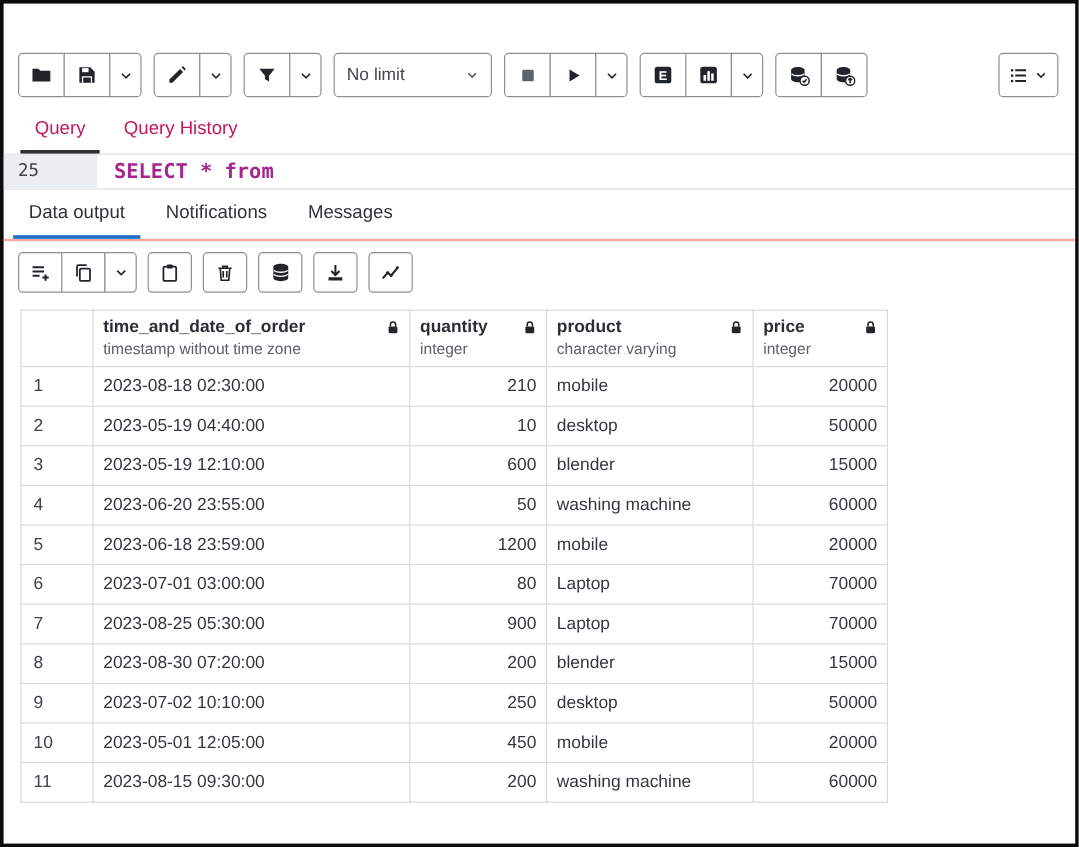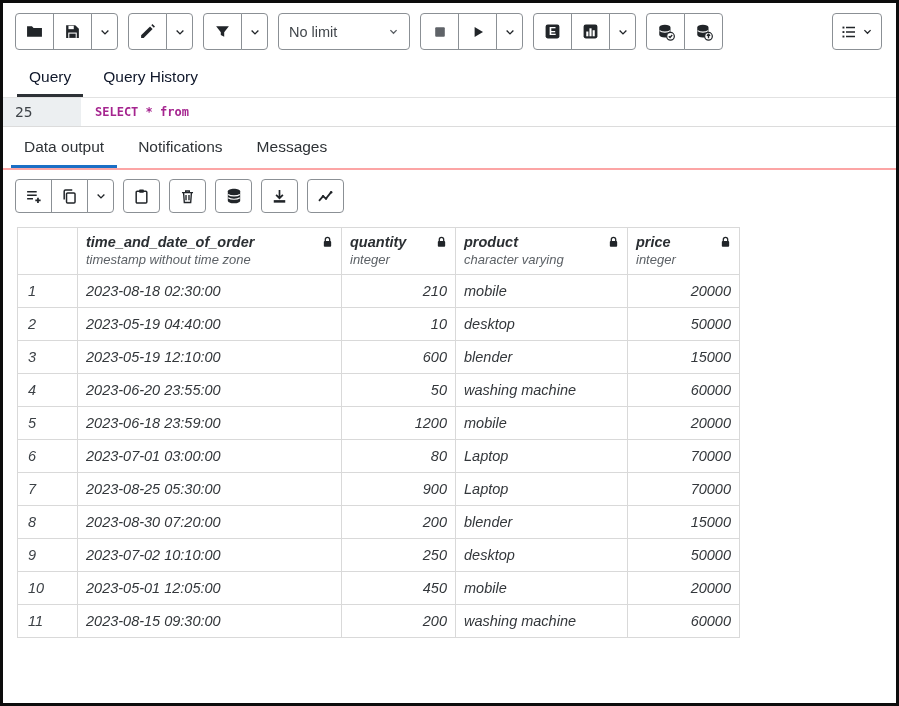--- a/index.html
+++ b/index.html
@@ -3,63 +3,63 @@
 <meta charset="utf-8">
 <style>
   :root { --kw:#a5258f; --accent:#1b6fc5; --tabdark:#2d3136; }
   * { box-sizing:border-box; }
   html,body { margin:0; padding:0; background:#fff; }
   .frame {
     width:899px; height:706px; border:3px solid #0c0c0c; background:#fff;
     font-family:"Liberation Sans", sans-serif; overflow:hidden; position:relative;
   }
   
-  .toolbar { display:flex; align-items:flex-end; gap:10px; padding:10px 12px 9px 12px; }
+  .toolbar { display:flex; align-items:flex-end; gap:10px; padding:10px 12px 9px 12px;margin-top:31px; }
   .btn-group { display:flex; }
   .btn {
     height:37px; min-width:39px; background:#fff; border:1px solid #8b9095;
     display:flex; align-items:center; justify-content:center; padding:0 6px; cursor:pointer;
   }
   .btn-group .btn + .btn { margin-left:-1px; }
   .btn-group .btn:first-child { border-radius:4px 0 0 4px; }
   .btn-group .btn:last-child { border-radius:0 4px 4px 0; }
   .btn-group .btn:first-child:last-child { border-radius:4px; }
   .btn.caret { min-width:27px; padding:0 4px; }
   .limit {
     width:132px; height:37px; border:1px solid #8b9095; border-radius:4px; background:#fff;
     display:flex; align-items:center; justify-content:space-between; padding:0 10px;
     color:#41464b; font-size:14.5px; cursor:pointer;
   }
   .grp-macro { margin-left:auto; margin-right:2px; }
   .icon { display:flex; align-items:center; justify-content:center; }
   
   .qtabs { display:flex; gap:8px; padding:0 0 0 14px; border-bottom:1px solid #e2e2e2; }
-  .tab { padding:9px 12px 8px 12px; font-size:15.5px; color:#0f172a; border-bottom:3px solid transparent; cursor:pointer; }
+  .tab { padding:9px 12px 8px 12px; font-size:15.5px; color:#be185d; border-bottom:3px solid transparent; cursor:pointer; }
   .tab.active { border-bottom-color:var(--tabdark); }
   
   .editor { display:flex; align-items:stretch; border-bottom:1px solid #dcdcdc; }
   .gutter {
     width:78px; background:#eceff1; color:#3e4348; font-family:"DejaVu Sans Mono", monospace;
     font-size:14.5px; display:flex; align-items:center; padding:6px 0 6px 12px;
   }
   .codeline {
     flex:1; display:flex; align-items:center; padding-left:14px; white-space:pre;
-    font-family:"DejaVu Sans Mono", monospace; font-size:12px; font-weight:600; color:#1f2125;
+    font-family:"DejaVu Sans Mono", monospace; font-size:17px; font-weight:600; color:#1f2125;
   }
   .kw { color:var(--kw); font-weight:700; }
   
   .otabs { display:flex; gap:8px; padding-left:8px; border-bottom:2px solid #fca5a5; }
   .otab { padding:11px 13px 9px 13px; font-size:15.5px; color:#2f3337; border-bottom:3px solid transparent; cursor:pointer; }
   .otab.active { border-bottom-color:var(--accent); }
   
   .toolbar2 { display:flex; align-items:center; gap:9px; padding:9px 12px 8px 12px; }
   .btn2 { height:34px; min-width:37px; }
   
   .gridwrap { padding:6px 0 0 14px; }
-  table.grid { border-collapse:collapse; table-layout:fixed; font-size:14.5px; border:1px solid #bdbdbd;font-style:italic; }
+  table.grid { border-collapse:collapse; table-layout:fixed; font-size:14.5px; border:1px solid #bdbdbd; }
   .grid th, .grid td { border:1px solid #d9d9d9; background:#fff; }
   .grid th { text-align:left; padding:6px 8px 7px 8px; vertical-align:top; }
   .hname { display:flex; justify-content:space-between; align-items:center; gap:4px;
            font-weight:700; color:#2b2f33; font-size:14.5px; }
   .ctype { color:#5c6166; font-weight:400; font-size:13px; margin-top:2px; }
   .grid td { padding:8px 8px; color:#33373b; }
   .grid td.num { text-align:right; }
   .grid td.rownum { color:#3c4146; padding-left:10px; }
   .grid th.corner { background:#fff; }
   .lock { display:inline-flex; flex:none; }

